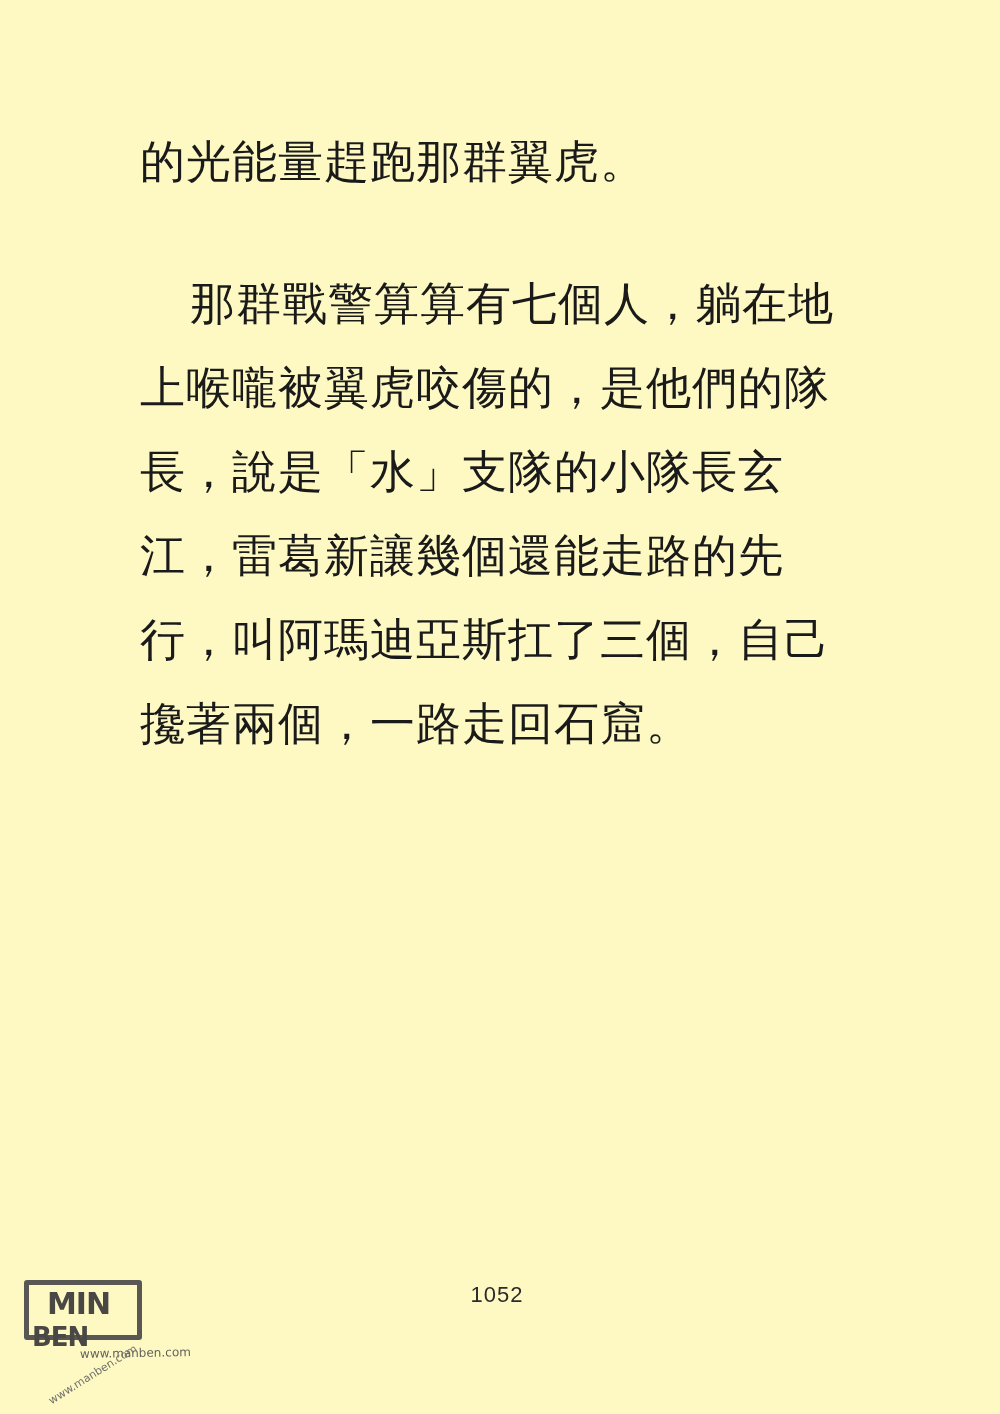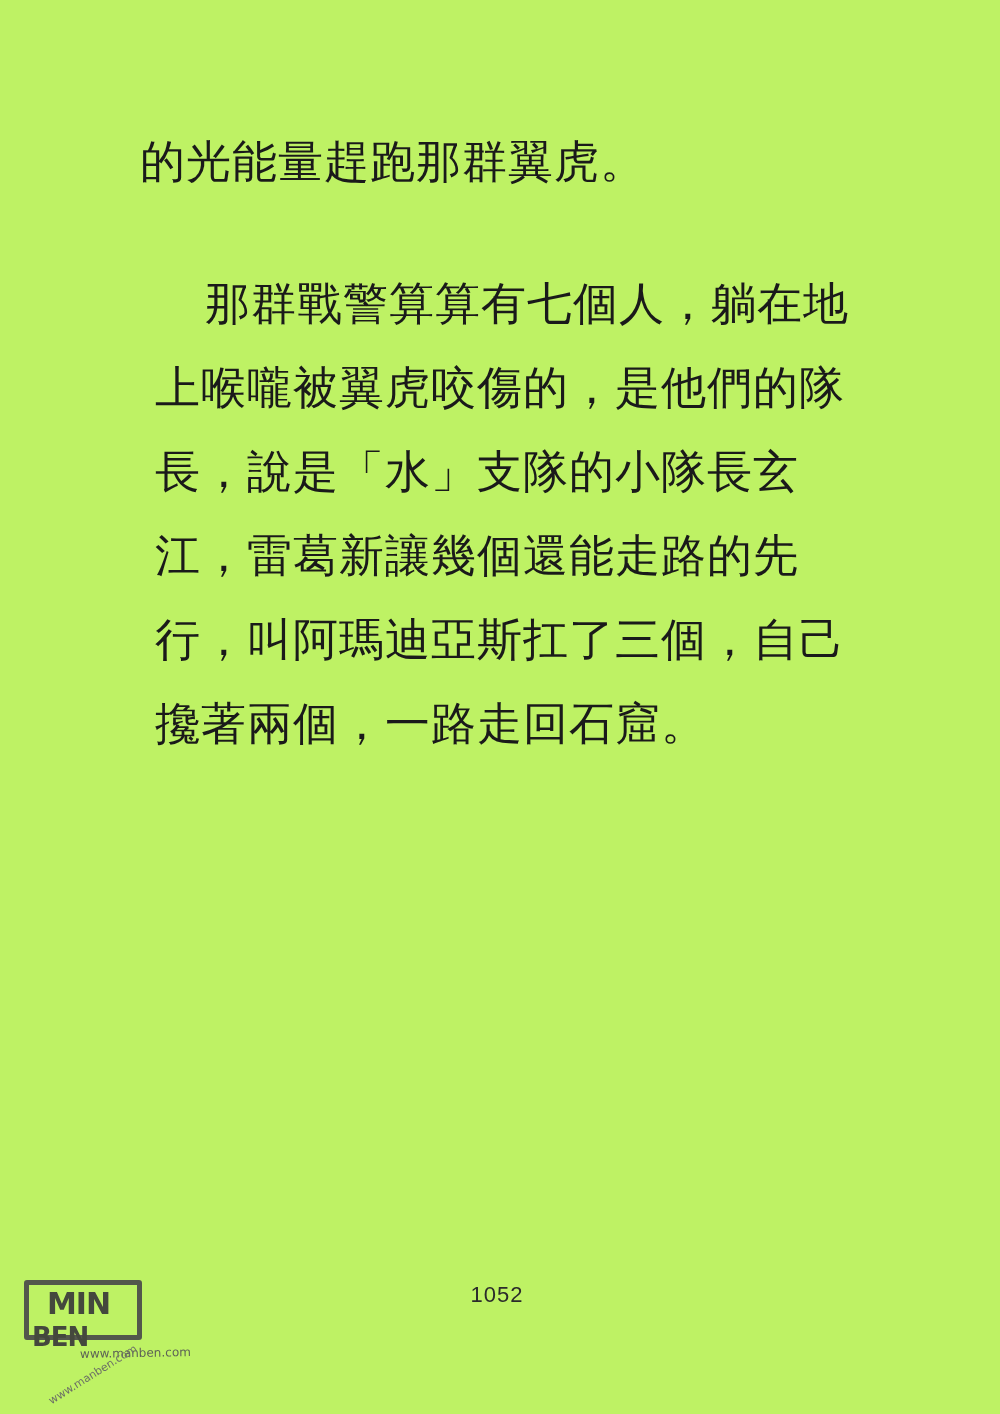--- a/index.html
+++ b/index.html
@@ -11,21 +11,21 @@
     width: 1000px;
     height: 1414px;
     position: relative;
     overflow: hidden;
     font-family: "Liberation Sans", sans-serif;
   }
 
   #page {
     position: absolute;
     inset: 0;
-    background: #bef264;
+    background: #fef9c3;
   }
 
   #text-column {
     position: absolute;
     left: 140px;
     top: 120px;
     width: 730px;
   }
 
   .paragraph {
@@ -34,21 +34,20 @@
     color: #1a1a1a;
     letter-spacing: 1px;
     margin: 0 0 58px 0;
     text-align: left;
     font-weight: 400;
     word-break: break-all;
   }
 
   .paragraph.indented {
     text-indent: 50px;
-    margin-left: 15px;
   }
 
   #page-number {
     position: absolute;
     left: 0;
     right: 6px;
     top: 1282px;
     text-align: center;
     font-size: 22px;
     color: #2b2b2b;

